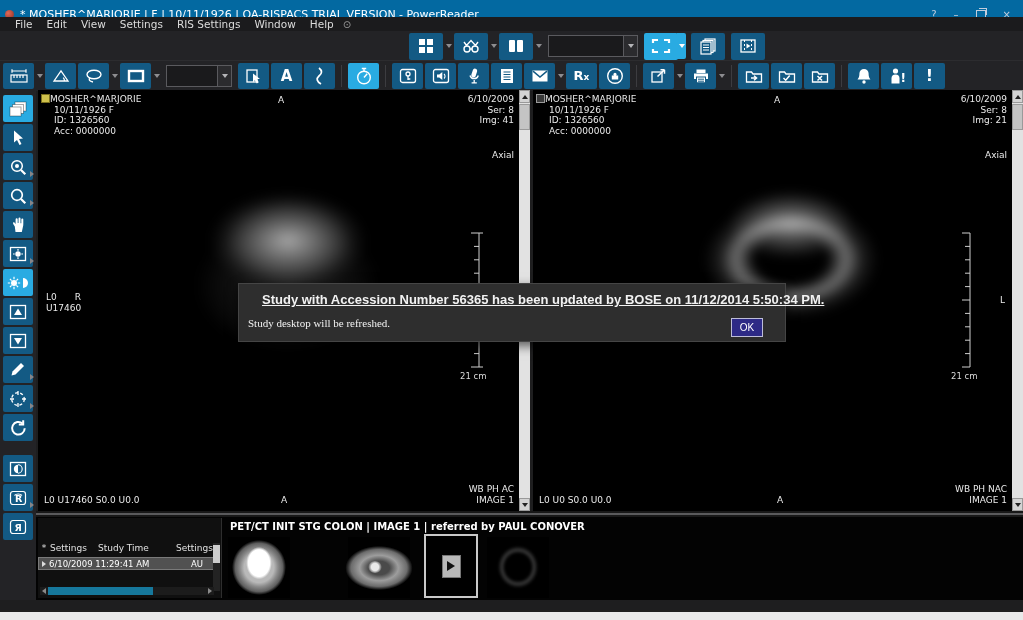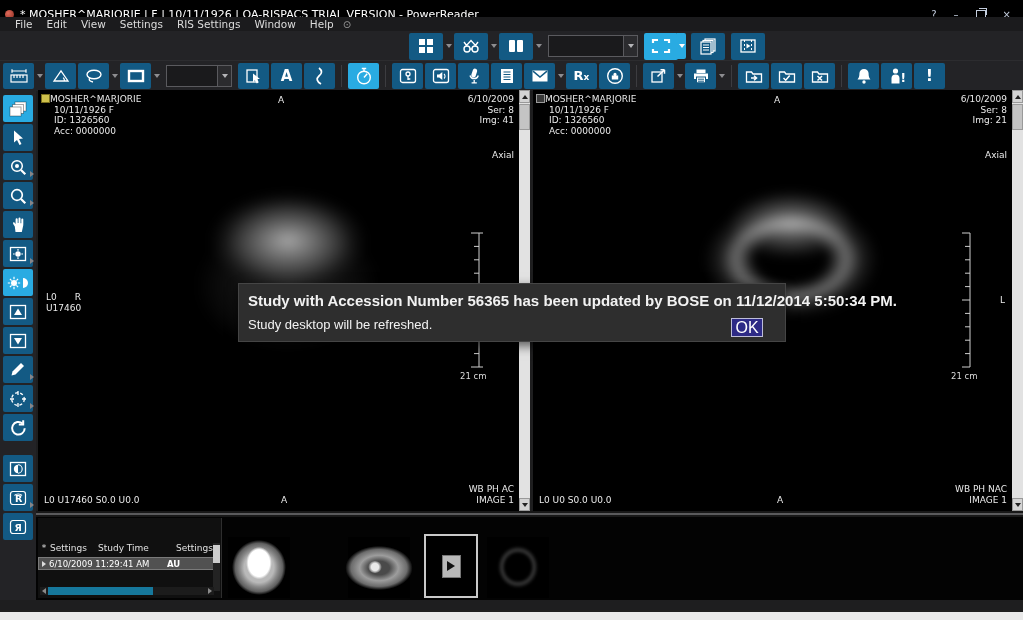--- a/index.html
+++ b/index.html
@@ -1,19 +1,19 @@
 <!DOCTYPE html>
 <html><head>
 <meta charset="utf-8">
 <style>
   html,body{margin:0;padding:0;background:#444;}
   #app{position:relative;width:1023px;height:620px;background:#1e1e1f;overflow:hidden;
        font-family:"DejaVu Sans",sans-serif;-webkit-font-smoothing:antialiased;}
   
-  .titlebar{position:absolute;left:0;top:0;width:1023px;height:29px;background:#000000;
+  .titlebar{position:absolute;left:0;top:0;width:1023px;height:29px;background:#0369a1;
             display:flex;align-items:center;color:#fff;font-size:11px;}
   .app-icon{width:9px;height:9px;border-radius:50%;margin:0 6px 0 5px;
             background:radial-gradient(circle at 35% 35%,#e06a5a,#8c2c20);}
   .win-controls{margin-left:auto;display:flex;align-items:center;gap:17px;padding-right:12px;
                 color:#c3cddd;font-size:10px;}
   .win-controls span{cursor:default;line-height:10px;}
   .restore-glyph{display:inline-block;width:8px;height:7px;border:1px solid #c3cddd;position:relative;}
   .restore-glyph:before{content:"";position:absolute;left:2px;top:-3px;width:7px;height:6px;border:1px solid #c3cddd;border-bottom:none;border-left:none;}
   
   .menubar{position:absolute;left:0;top:17px;width:1023px;height:14px;background:#1b1b1d;
@@ -72,44 +72,44 @@
       radial-gradient(ellipse 52% 40% at 50% 30%,rgba(215,215,215,.75) 0%,rgba(130,130,130,.45) 45%,rgba(70,70,70,.25) 62%,transparent 76%),
       radial-gradient(ellipse 62% 55% at 50% 58%,rgba(110,110,110,.30) 0%,rgba(60,60,60,.18) 55%,transparent 75%);}
   .head-ring{background:
       radial-gradient(ellipse 56% 48% at 50% 45%,transparent 0%,transparent 30%,rgba(200,200,200,.55) 46%,rgba(90,90,90,.30) 60%,transparent 74%),
       radial-gradient(ellipse 40% 28% at 50% 24%,rgba(225,225,225,.6) 0%,rgba(120,120,120,.25) 55%,transparent 75%);}
   .ruler{position:absolute;}
   .ruler-label{position:absolute;font-size:8.5px;color:#dcdcdc;}
   
   .dialog{position:absolute;left:238px;top:283px;width:548px;height:59px;background:#2e2e2e;
           border:1px solid #454545;box-sizing:border-box;z-index:60;box-shadow:0 4px 10px rgba(0,0,0,.6);color:#f2f2f2;}
-  .dlg-line1{position:absolute;left:9px;top:8px;font-size:15px;font-weight:bold;white-space:nowrap;
-             font-family:"Liberation Sans",sans-serif;}
-  .dlg-line2{position:absolute;left:9px;top:33px;font-size:13px;font-family:Liberation Sans, sans-serif;}
+  .dlg-line1{position:absolute;left:23px;top:8px;font-size:13px;font-weight:bold;white-space:nowrap;
+             font-family:"Liberation Sans",sans-serif;text-decoration:underline;}
+  .dlg-line2{position:absolute;left:9px;top:33px;font-size:11px;font-family:Liberation Serif, serif;}
   .ok-btn{position:absolute;right:22px;top:34px;width:32px;height:19px;background:#2d2a86;border:1px solid #bdbdd8;
-          color:#fff;font-size:16px;display:flex;align-items:center;justify-content:center;box-sizing:border-box;
+          color:#fff;font-size:10px;display:flex;align-items:center;justify-content:center;box-sizing:border-box;
           font-family:"Liberation Sans",sans-serif;cursor:default;}
   
   .hsplit{position:absolute;left:36px;top:511px;width:987px;height:6px;
           background:linear-gradient(#181818 0 2px,#5a5a5c 2px 4px,#181818 4px 6px);}
   .bottom{position:absolute;left:36px;top:517px;width:987px;height:83px;background:#030303;}
   .series-panel{position:absolute;left:2px;top:1px;width:183px;height:80px;background:#101010;border-right:1px solid #2e2e2e;}
   .sp-header{position:absolute;left:0;top:1px;width:100%;height:22px;display:flex;align-items:center;}
   .person-btn{width:23px;height:22px;background:#1565a5;display:flex;align-items:center;justify-content:center;flex:0 0 auto;}
   .sp-clock{margin-left:10px;flex:0 0 auto;display:flex;align-items:center;}
   .clinic{margin-left:8px;font-size:10.5px;color:#fff;letter-spacing:.4px;white-space:nowrap;}
   .sp-thead{position:absolute;left:0;top:25px;width:176px;height:13px;display:flex;font-size:9px;color:#e0e0e0;}
   .sp-thead .gut{width:12px;text-align:center;}
   .col-compare{width:48px;} .col-datetime{width:78px;} .col-modality{width:38px;}
   .sp-row{position:absolute;left:0;top:39px;width:176px;height:13px;background:#515151;border:1px solid #7a7a7a;
           box-sizing:border-box;display:flex;align-items:center;font-size:8.5px;color:#fff;}
   .sp-row .gut{width:10px;display:flex;align-items:center;justify-content:center;}
   .sp-row .gut i{width:0;height:0;border-top:3px solid transparent;border-bottom:3px solid transparent;border-left:4px solid #ddd;}
   .sp-row .dt{width:118px;text-align:left;}
-  .sp-row .mod{width:36px;text-align:left;font-weight:bold;}
+  .sp-row .mod{width:36px;text-align:right;}
   .sp-vscroll{position:absolute;right:1px;top:25px;width:7px;height:48px;background:#232323;}
   .sp-vthumb{position:absolute;left:0;top:2px;width:7px;height:18px;background:#cdcdcd;}
   .sp-hscroll{position:absolute;left:2px;bottom:3px;width:174px;height:8px;background:#1c1c1c;display:flex;align-items:center;}
   .sp-harrow{width:8px;height:8px;display:flex;align-items:center;justify-content:center;flex:0 0 auto;}
   .sp-harrow i{width:0;height:0;border-top:3px solid transparent;border-bottom:3px solid transparent;}
   .sp-harrow.l i{border-right:4px solid #8b8b8b;}
   .sp-harrow.r i{border-left:4px solid #8b8b8b;}
   .sp-hthumb{width:105px;height:8px;background:#16789c;flex:0 0 auto;}
   .sp-htrack{flex:1;}
   .study-strip{position:absolute;left:186px;top:0;right:0;height:83px;}
@@ -654,20 +654,21 @@
             <i></i>
           </span>
         <span class="sp-hthumb"></span>
         <span class="sp-htrack"></span>
         <span class="sp-harrow r">
             <i></i>
           </span>
       </div>
     </div>
     <div class="study-strip">
+      <div class="strip-header">PET/CT INIT STG COLON | IMAGE 1 | referred by PAUL CONOVER</div>
       <div class="thumb" style="left:6px;">
           <div class="phantom"></div>
         </div>
       <div class="thumb" style="left:126px;">
           <div class="abdomen"></div>
         </div>
       <div class="thumb sel" style="left:202px;">
         <div class="play-box">
             <i></i>
           </div>

